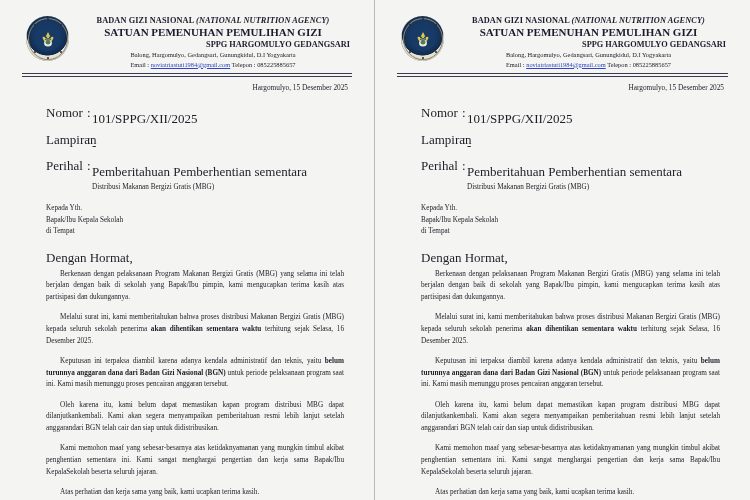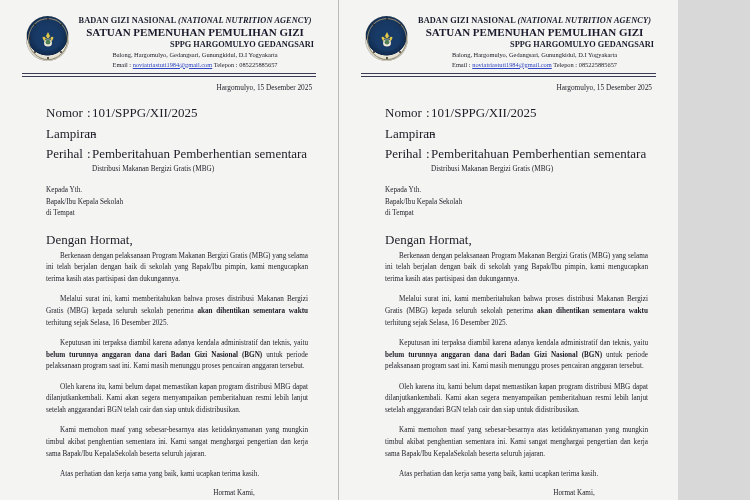--- a/index.html
+++ b/index.html
@@ -4,21 +4,21 @@
 <title>Letter Scan</title>
 <style>
   * { box-sizing: border-box; margin: 0; padding: 0; }
   html, body {
     width: 750px; height: 500px;
     overflow: hidden;
     background: #d8d8d8;
     font-family: "Liberation Serif", serif;
   }
   .viewport {
-    width: 678px; height: 500px;
+    width: 750px; height: 500px;
     display: flex;
     background: #eab308;
     position: relative;
   }
   .page {
     position: relative;
     width: 375px;
     height: 500px;
     background: #f4f4f2;
     overflow: hidden;
@@ -97,21 +97,21 @@
     color: #1d1d28;
     margin-top: 7px;
     padding-right: 4px;
   }
 
   
   .ref-block { margin-top: 11px; padding-left: 24px; }
   .ref-row { display: flex; font-size: 13px; color: #1d1d28; line-height: 1.55; }
   .ref-label { width: 41px; flex: 0 0 41px; }
   .ref-colon { width: 5px; flex: 0 0 5px; }
-  .ref-value { flex: 1; }
+  .ref-value { flex: 1; margin-top: 6px; }
   .ref-cont { padding-left: 46px; font-size: 7.2px; color: #1d1d28; line-height: 1.55; }
 
   
   .addressee { margin-top: 10px; padding-left: 24px; }
   .addressee div { font-size: 7.2px; color: #1d1d28; line-height: 1.6; }
   .salutation { margin-top: 12px; padding-left: 24px; font-size: 13px; color: #1d1d28; }
 
   
   .body { margin-top: 3px; padding-left: 24px; padding-right: 8px; }
   .para {

